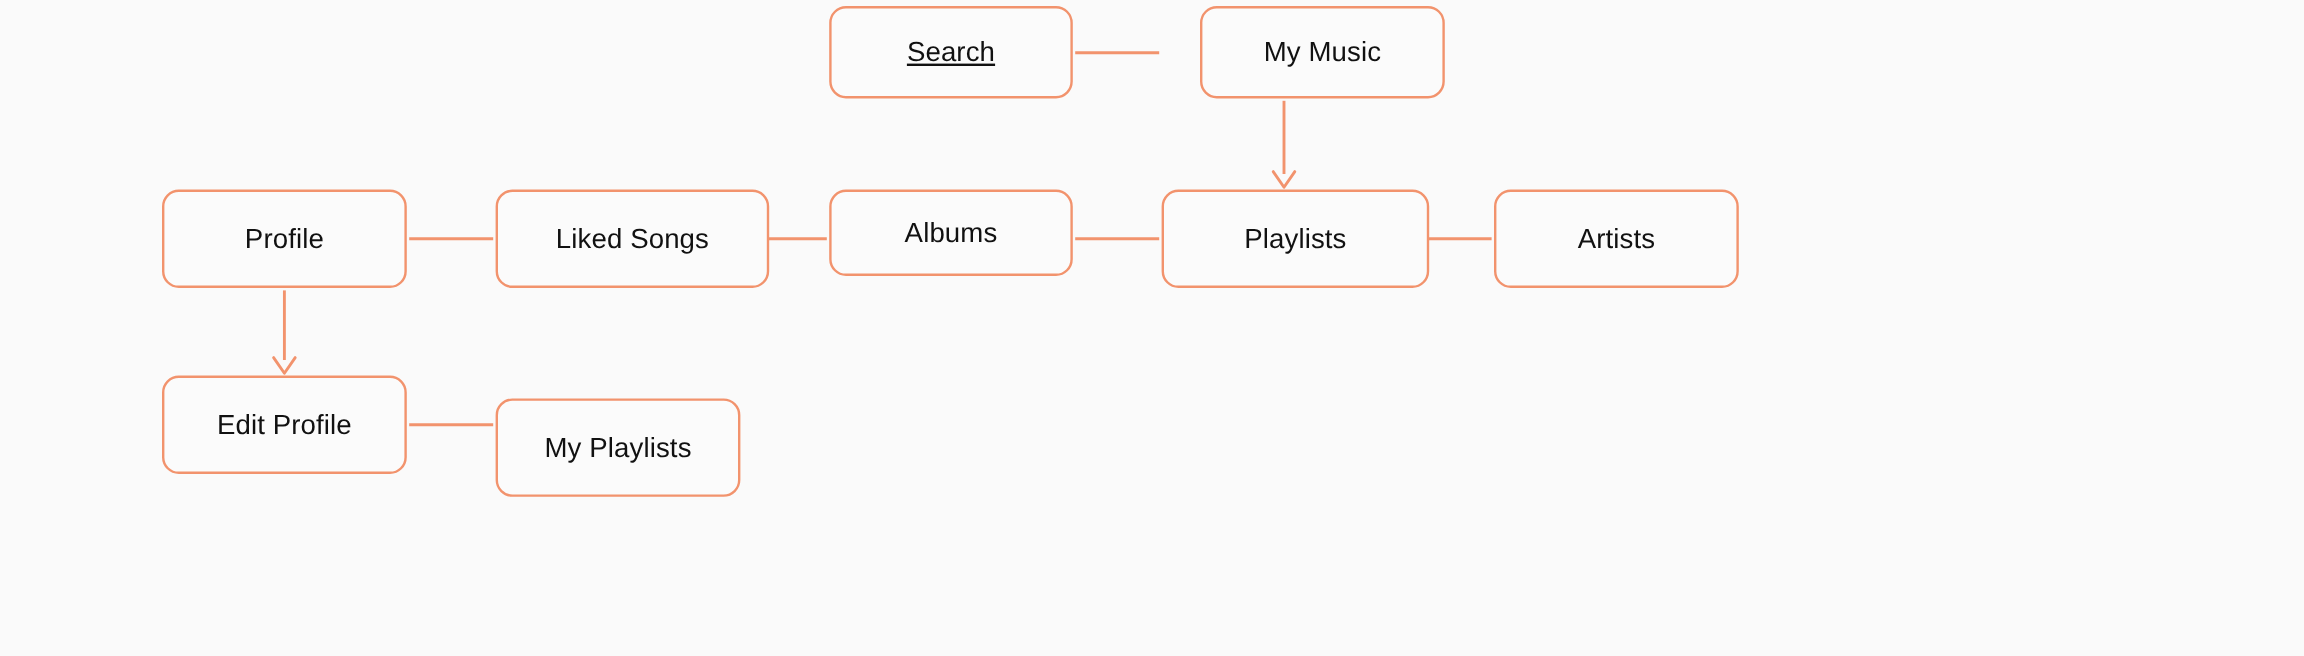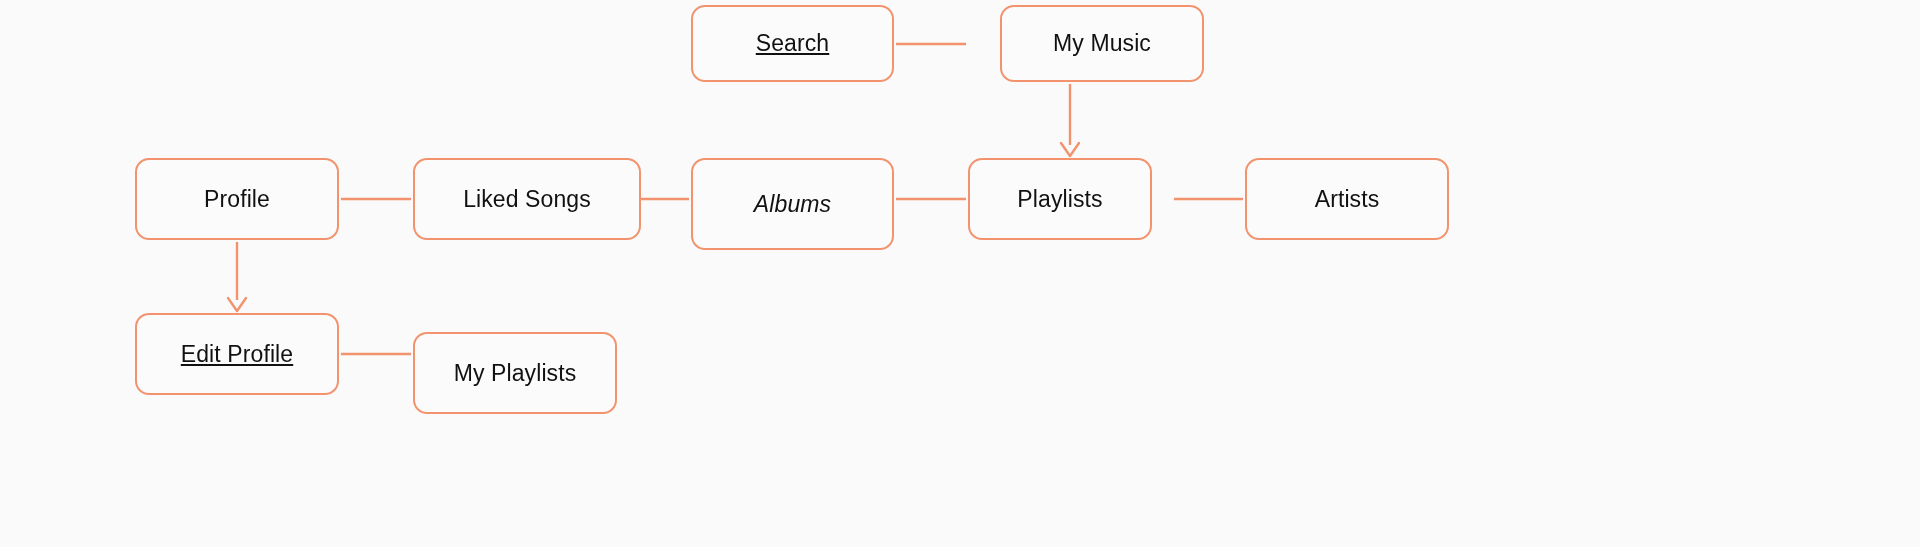--- a/index.html
+++ b/index.html
@@ -81,29 +81,29 @@
       </div>
       <div class="node" style="left: 968px; top: 5px; width: 204px; height: 77px; margin-left: 32px;">
         <span class="node-label">My Music</span>
       </div>
       <div class="node" style="left: 135px; top: 158px; width: 204px; height: 82px;">
         <span class="node-label">Profile</span>
       </div>
       <div class="node" style="left: 413px; top: 158px; width: 228px; height: 82px;">
         <span class="node-label">Liked Songs</span>
       </div>
-      <div class="node" style="left: 691px; top: 158px; width: 203px; height: 92px; font-style: italic;">
+      <div class="node" style="left: 691px; top: 158px; width: 203px; height: 72px;">
         <span class="node-label">Albums</span>
       </div>
-      <div class="node" style="left: 968px; top: 158px; width: 184px; height: 82px;">
+      <div class="node" style="left: 968px; top: 158px; width: 223px; height: 82px;">
         <span class="node-label">Playlists</span>
       </div>
       <div class="node" style="left: 1245px; top: 158px; width: 204px; height: 82px;">
         <span class="node-label">Artists</span>
       </div>
-      <div class="node" style="left: 135px; top: 313px; width: 204px; height: 82px; text-decoration: underline;">
+      <div class="node" style="left: 135px; top: 313px; width: 204px; height: 82px;">
         <span class="node-label">Edit Profile</span>
       </div>
       <div class="node" style="left: 413px; top: 313px; width: 204px; height: 82px; margin-top: 19px;">
         <span class="node-label">My Playlists</span>
       </div>
     </div>
 </div>
 
 </body></html>

